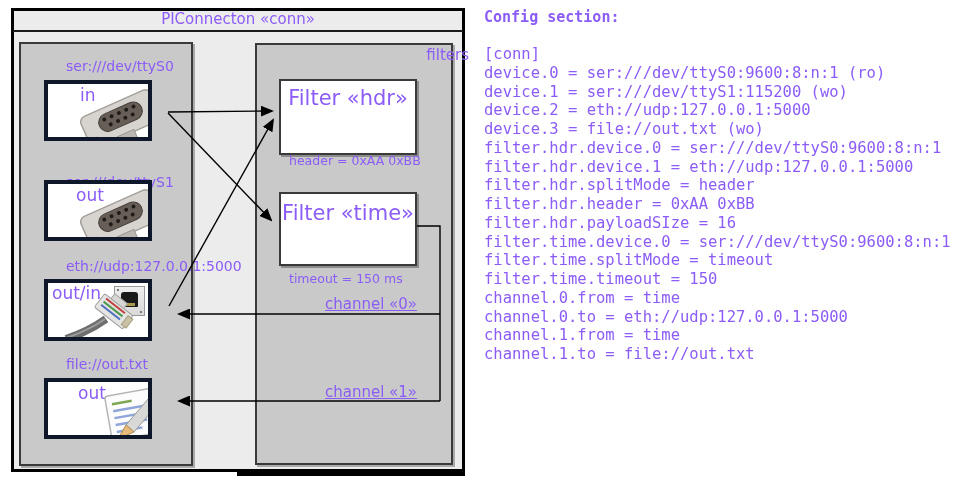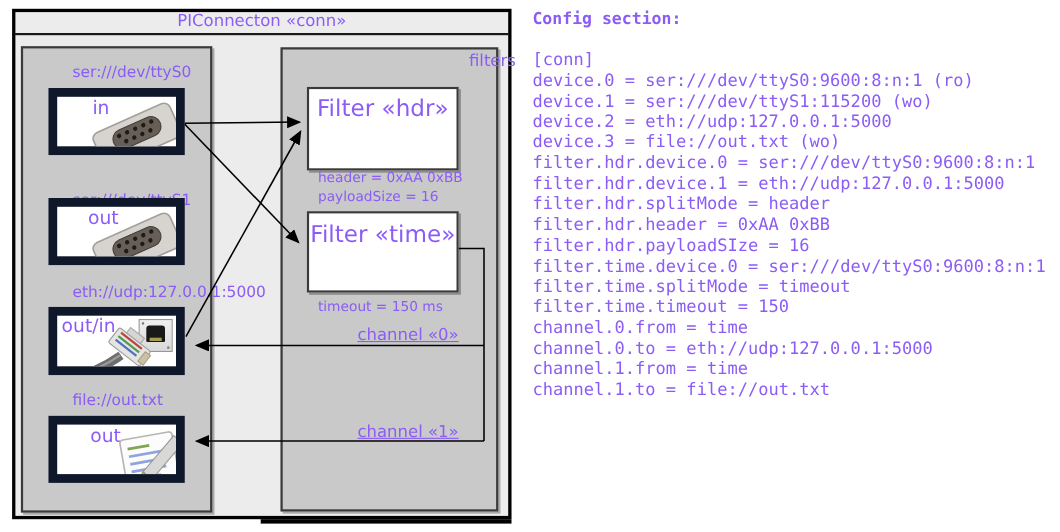--- a/index.html
+++ b/index.html
@@ -16,21 +16,21 @@
 
   
   .panel{background:#c9c9c9;border:2px solid #3a3a3a;box-sizing:border-box;
          box-shadow:2px 2px 0 rgba(0,0,0,0.28);}
   #devices-panel{left:19px;top:42px;width:174px;height:424px;}
   #filters-panel{left:255px;top:43px;width:198px;height:422px;}
   #filters-title{left:255px;top:46px;width:214px;text-align:right;font-size:15px;}
 
   
   .dev-label{left:18px;width:176px;text-align:left;font-size:14px;white-space:nowrap;margin-left:48px;}
-  .dev-box{left:44px;width:124px;background:#fff;border:8px solid #0f172a;
+  .dev-box{left:44px;width:108px;background:#fff;border:4px solid #0f172a;
            box-sizing:border-box;overflow:hidden;}
   .port-label{position:absolute;font-size:17px;line-height:19px;}
   .dev-box svg{position:absolute;left:0;top:0;}
 
   
   .jack{position:absolute;right:3px;top:3px;width:31px;height:30px;box-sizing:border-box;
         background:linear-gradient(#efefef,#d9d9d9);border:1px solid #979797;}
   .jack-port{position:absolute;left:6px;top:5px;width:17px;height:15px;background:#191919;
              border-radius:3px 3px 1px 1px;}
   .jack-glow{position:absolute;left:9px;top:16px;width:11px;height:3px;background:#a89a4e;}
@@ -150,21 +150,20 @@
     </svg>
   </div>
 
   <div class="abs panel" id="filters-panel"></div>
   <div class="abs" id="filters-title">filters</div>
 
   <div class="abs filter-box" style="top:79px;height:76px">
     <div class="filter-title" style="top:5px">Filter «hdr»</div>
     <div class="filter-props" style="top:29px">
       <div>header = 0xAA 0xBB</div>
-      <div>payloadSize = 16</div>
     </div>
   </div>
 
   <div class="abs filter-box" style="top:192px;height:74px">
     <div class="filter-title" style="top:7px">Filter «time»</div>
     <div class="filter-props" style="top:34px">
       <div>timeout = 150 ms</div>
     </div>
   </div>
 

